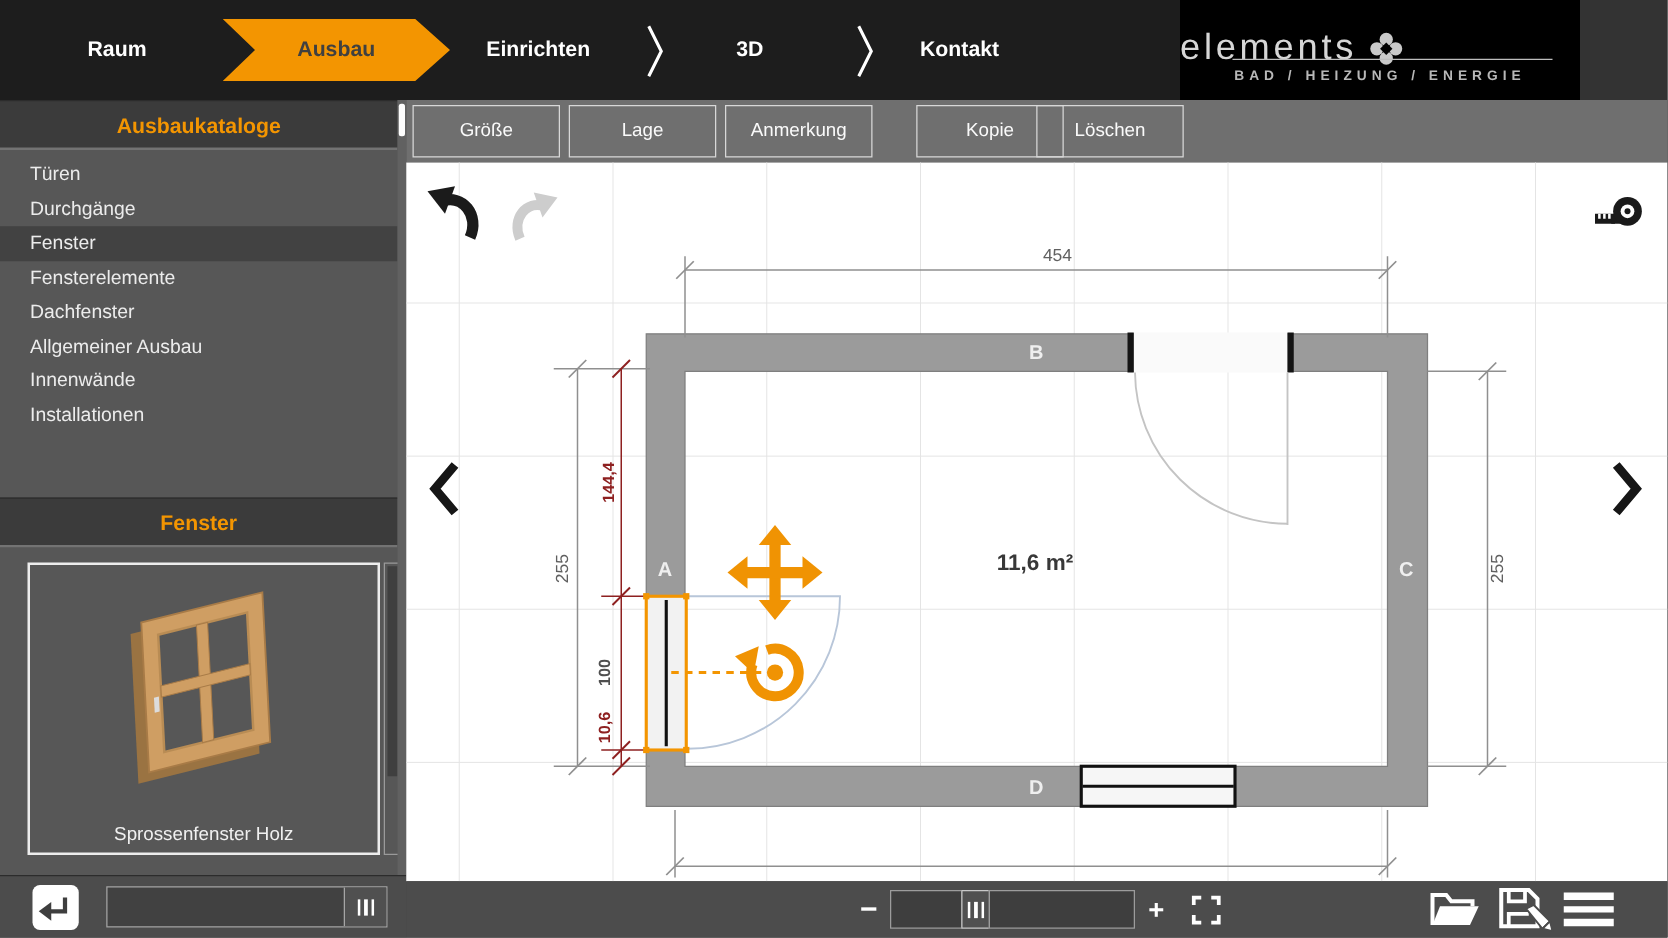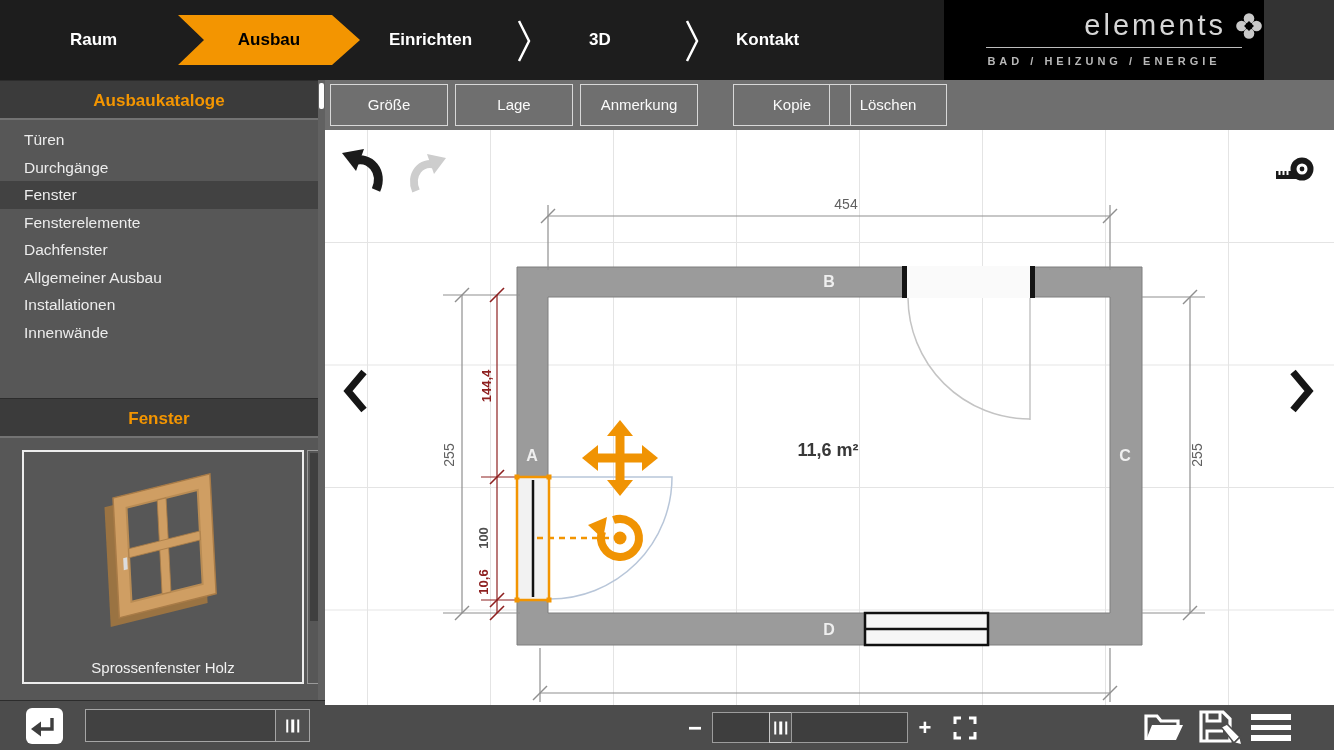--- a/index.html
+++ b/index.html
@@ -9,30 +9,30 @@
 
   
   #topnav { position:absolute; left:0; top:0; width:1264px; height:80px; background:#1d1d1d; }
   .nav-label { position:absolute; top:0; height:80px; line-height:80px; color:#fff;
                font-weight:bold; font-size:17px; cursor:pointer; }
   #nav-raum { left:70px; }
   #nav-ausbau-wrap { position:absolute; left:178px; top:15px; width:182px; height:50px;
      background:#f39501;
      clip-path:polygon(0 0, 154px 0, 182px 25px, 154px 50px, 0 50px, 26px 25px); }
   #nav-ausbau-wrap .arrow-text { position:absolute; left:0; top:0; width:182px; height:50px;
-     line-height:50px; text-align:center; color:#000000; font-weight:bold; font-size:17px; }
+     line-height:50px; text-align:center; color:#404040; font-weight:bold; font-size:17px; }
   #nav-einrichten { left:389px; }
   #nav-3d { left:589px; }
   #nav-kontakt { left:736px; }
   .nav-sep { position:absolute; top:19px; }
   #nav-sep1 { left:516px; } #nav-sep2 { left:684px; }
   #power-btn { position:absolute; left:944px; top:19px; cursor:pointer; }
 
   #brand { position:absolute; right:0; top:0; width:320px; height:80px; background:#000; }
-  #brand-name-row { position:absolute; left:0; top:9px; width:100%; text-align:right; color:#d6d6d6; }
+  #brand-name-row { position:absolute; left:0; top:22px; width:100%; text-align:left; color:#d6d6d6; }
   #brand-name { font-size:29px; letter-spacing:3px; color:#d6d6d6; vertical-align:middle; }
   #brand-clover { vertical-align:middle; margin-left:8px; }
   #brand-line { position:absolute; left:42px; right:22px; top:47px; height:1px; background:#bdbdbd; }
   #brand-tagline { position:absolute; left:0; top:55px; width:100%; text-align:center;
      color:#b8b8b8; font-size:11px; font-weight:bold; letter-spacing:4px; }
 
   
   #sidebar { position:absolute; left:0; top:80px; width:325px; height:670px; background:#575757; }
   .panel-header { position:absolute; left:0; width:318px; height:40px; background:#3b3b3b;
      color:#f39501; font-weight:bold; font-size:17px; text-align:center; line-height:40px;
@@ -149,22 +149,22 @@
 
   <div id="sidebar">
     <div class="panel-header" id="catalog-header">Ausbaukataloge</div>
     <div id="catalog-list">
       <div class="cat-item">Türen</div>
       <div class="cat-item">Durchgänge</div>
       <div class="cat-item selected">Fenster</div>
       <div class="cat-item">Fensterelemente</div>
       <div class="cat-item">Dachfenster</div>
       <div class="cat-item">Allgemeiner Ausbau</div>
+      <div class="cat-item">Innenwände</div>
       <div class="cat-item">Installationen</div>
-      <div class="cat-item">Innenwände</div>
     </div>
     <div class="panel-header" id="section-header">Fenster</div>
 
     <div id="preview-area">
       <div id="preview-tile">
         <svg id="preview-window-svg" width="180" height="170" viewBox="0 0 180 170">
           <g transform="translate(34,36) rotate(-3) skewY(-11)">
             <rect x="-9" y="7" width="98" height="120" fill="#9a7342"></rect>
             <rect x="0" y="0" width="98" height="120" fill="#cf9e63" stroke="#a87b47" stroke-width="1.5"></rect>
             <rect x="13" y="13" width="72" height="94" fill="#575757" stroke="#b98c54" stroke-width="2"></rect>

